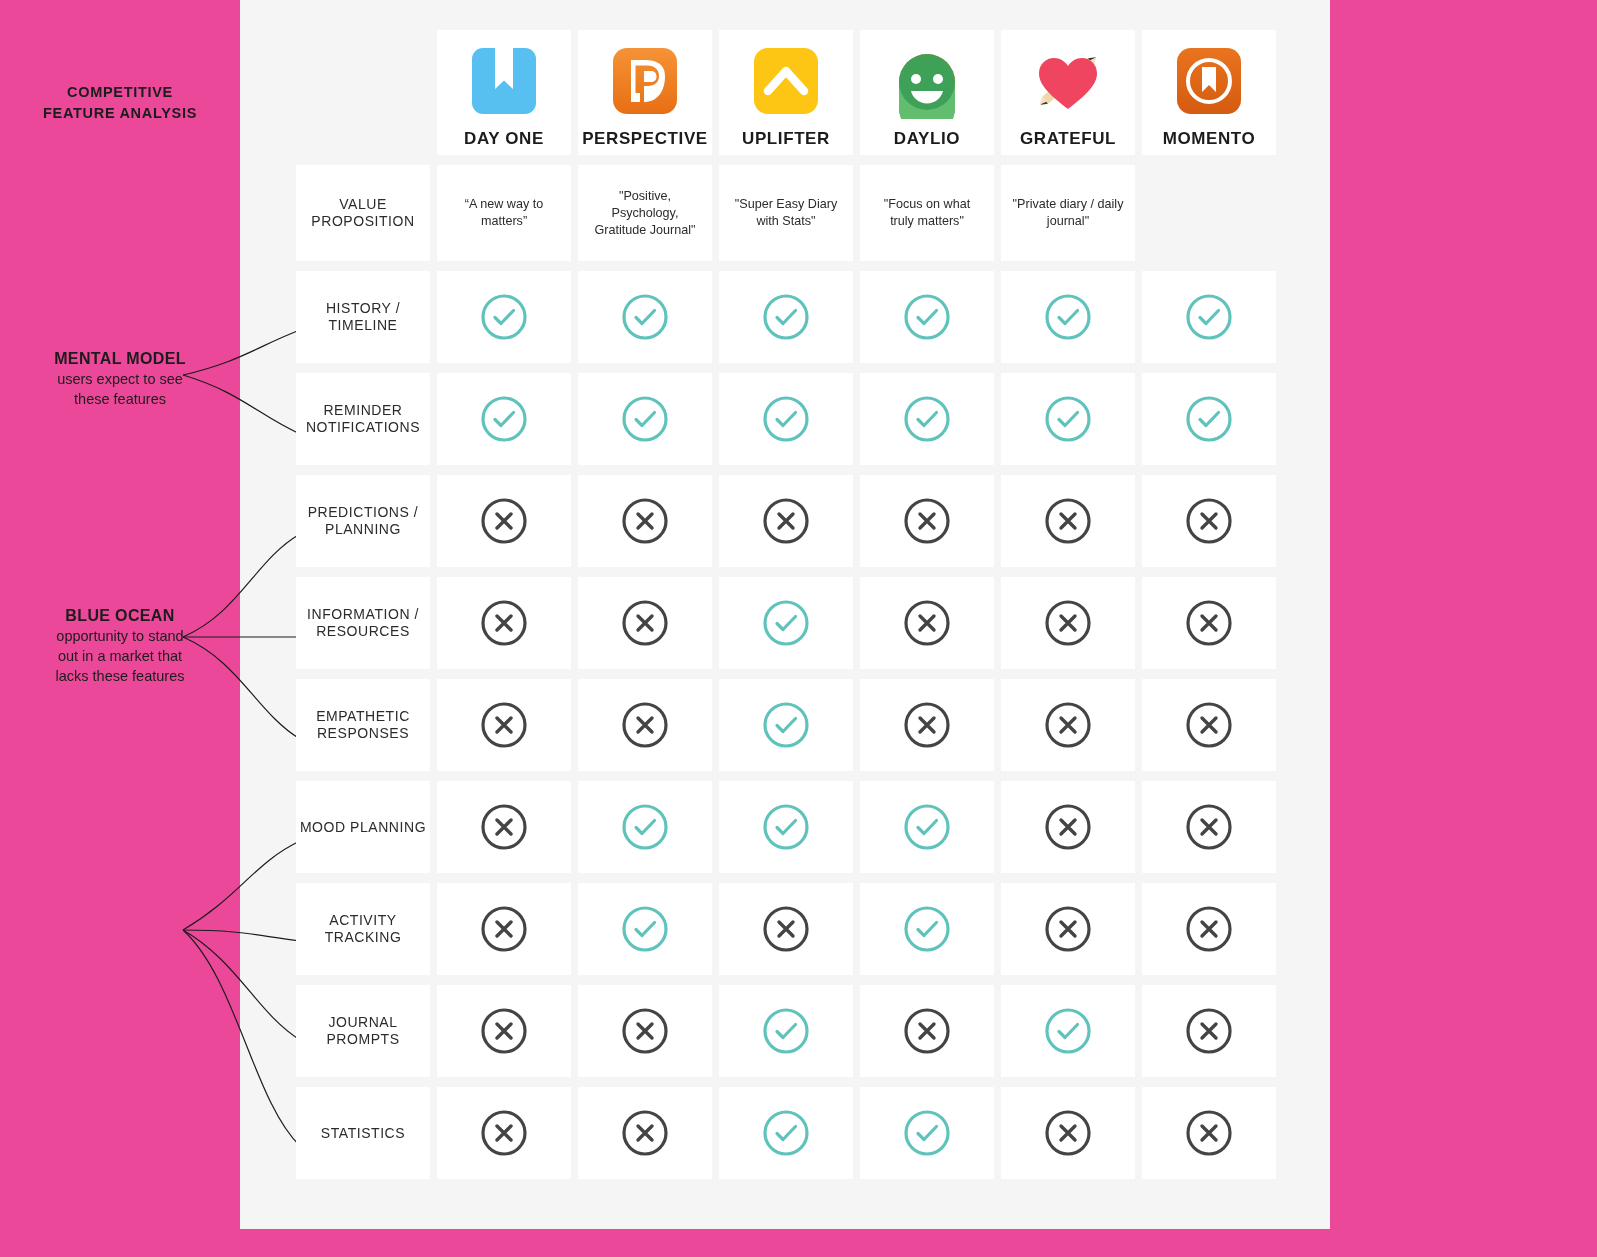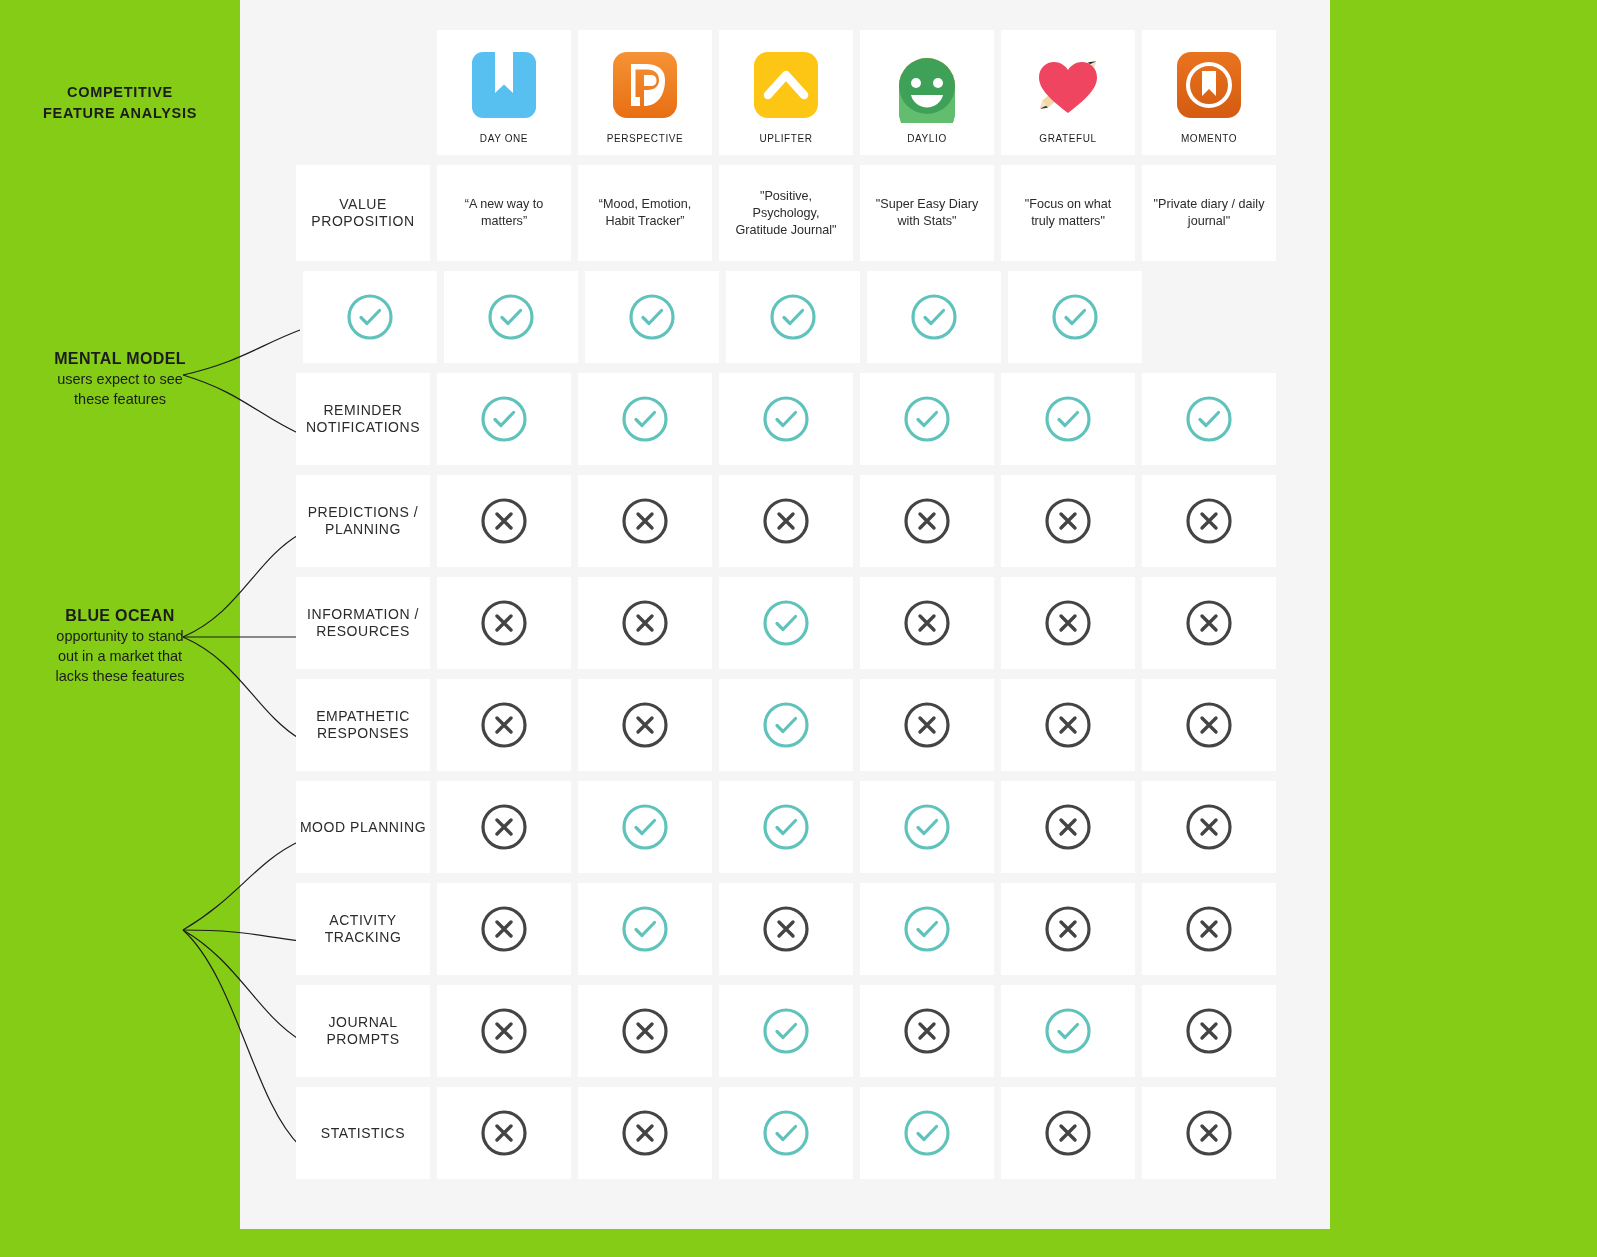--- a/index.html
+++ b/index.html
@@ -7,21 +7,21 @@
     width: 1597px;
     height: 1257px;
     background: #ffffff;
     font-family: "Liberation Sans", sans-serif;
     overflow: hidden;
   }
   #root {
     position: relative;
     width: 1597px;
     height: 1257px;
-    background: #84cc16;
+    background: #ec4899;
   }
 
   
   .panel {
     position: absolute;
     left: 240px; top: 0px;
     width: 1090px; height: 1229px;
     background: #f5f5f5;
   }
 
@@ -88,22 +88,22 @@
 
   
   .row-head .cell { height: 125px; }
   .row-head .c-label { background: transparent; }
   .app-head {
     flex-direction: column;
     justify-content: center;
     padding-top: 6px;
   }
   .app-name {
-    font-size: 10px;
-    font-weight: normal;
+    font-size: 17px;
+    font-weight: bold;
     letter-spacing: 0.6px;
     color: #1c1c1c;
     margin-top: 10px;
   }
   .appicon { width: 76px; height: 76px; display: block; }
 
   
   .row-vp .cell { height: 96px; padding: 6px 6px; }
   .vp-text {
     font-size: 12.6px;
@@ -253,44 +253,43 @@
     <div class="trow row-vp">
       <div class="cell c-label">
         <span class="rowlabel">VALUE
 PROPOSITION</span>
       </div>
       <div class="cell c-app">
         <span class="vp-text">“A new way to
 matters”</span>
       </div>
       <div class="cell c-app">
-        <span class="vp-text">“Mood, Emotion,
-Habit Tracker”</span>
-      </div>
-      <div class="cell c-app">
         <span class="vp-text">"Positive,
 Psychology,
 Gratitude Journal"</span>
       </div>
       <div class="cell c-app">
         <span class="vp-text">"Super Easy Diary
 with Stats"</span>
       </div>
       <div class="cell c-app">
         <span class="vp-text">"Focus on what
 truly matters"</span>
       </div>
       <div class="cell c-app">
         <span class="vp-text">"Private diary / daily
 journal"</span>
       </div>
     </div>
 
     <div id="feature-rows">
         <div class="trow row-feat grouped">
+          <div class="cell c-label">
+            <span class="rowlabel caps">HISTORY / TIMELINE</span>
+          </div>
           <div class="cell c-app">
             <svg class="mark" viewBox="0 0 50 50">
               <circle cx="25" cy="25" r="21" fill="none" stroke="#5fc3bc" stroke-width="3.2"></circle>
               <path d="M16 25.5 L22 31.5 L34.5 18.5" fill="none" stroke="#5fc3bc" stroke-width="3.2" stroke-linecap="round" stroke-linejoin="round"></path>
             </svg>
           </div>
           <div class="cell c-app">
             <svg class="mark" viewBox="0 0 50 50">
               <circle cx="25" cy="25" r="21" fill="none" stroke="#5fc3bc" stroke-width="3.2"></circle>
               <path d="M16 25.5 L22 31.5 L34.5 18.5" fill="none" stroke="#5fc3bc" stroke-width="3.2" stroke-linecap="round" stroke-linejoin="round"></path>

